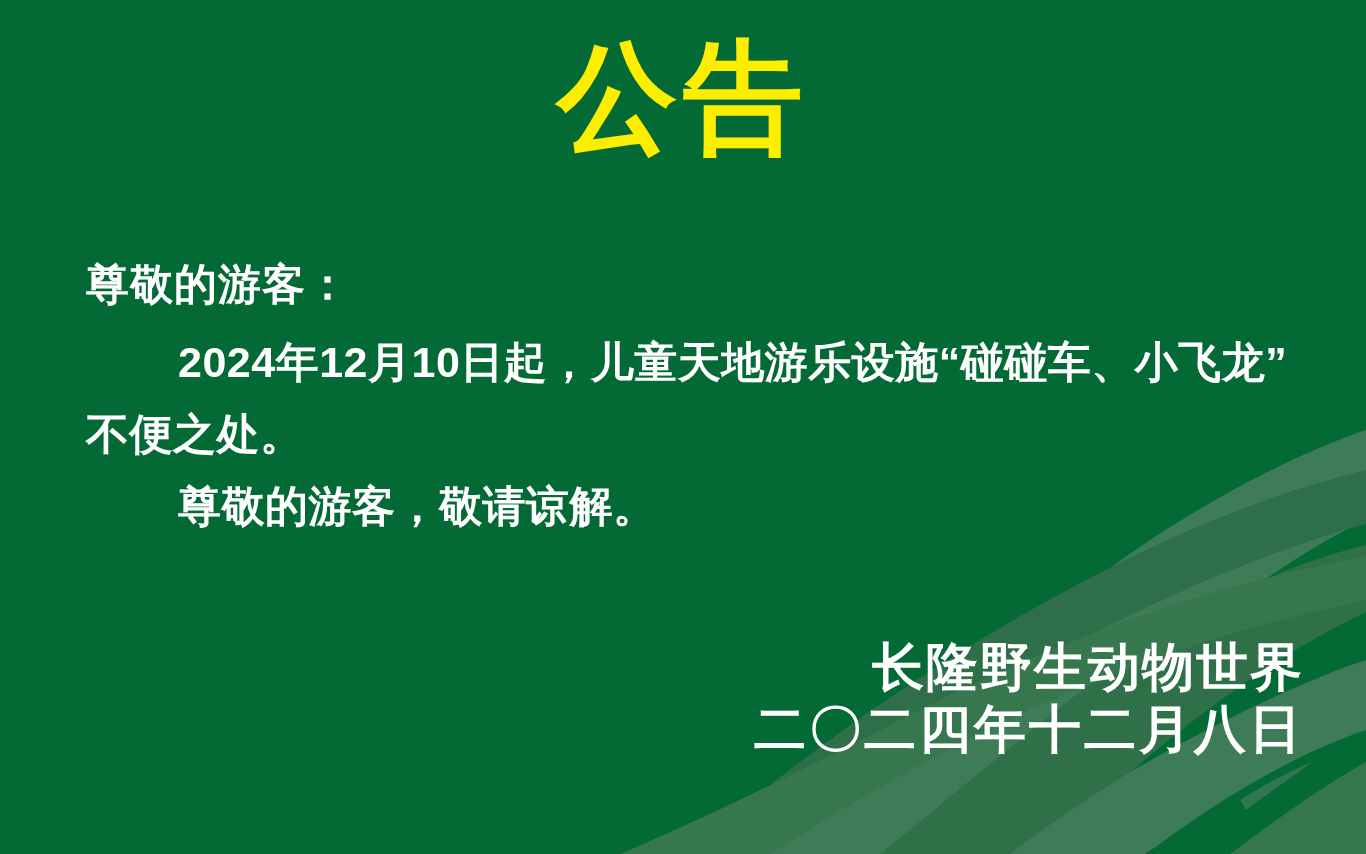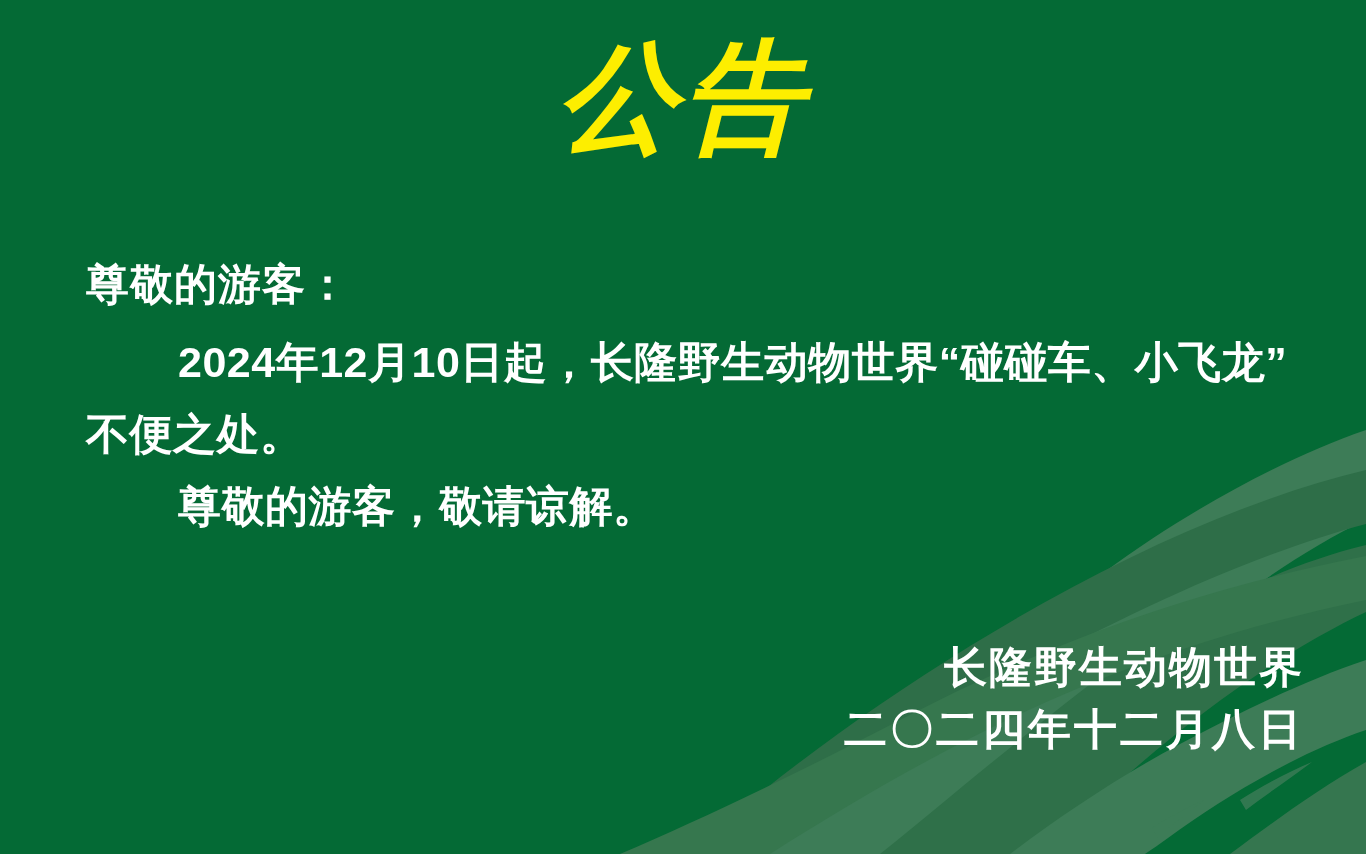--- a/index.html
+++ b/index.html
@@ -26,21 +26,20 @@
     pointer-events: none;
   }
 
   
   .title-row {
     position: absolute;
     top: 34px;
     left: 0;
     width: 1366px;
     text-align: center;
-    font-style: italic;
   }
   .title-text {
     display: inline-block;
     font-size: 120px;
     line-height: 1.05;
     font-weight: 700;
     letter-spacing: 6px;
     color: #fdee00;
   }
 
@@ -76,21 +75,21 @@
     position: absolute;
     left: 0;
     top: 636px;
     width: 1366px;
     padding-right: 62px;
     box-sizing: border-box;
     text-align: right;
   }
   .sign-line {
     color: #ffffff;
-    font-size: 43px;
+    font-size: 52px;
     line-height: 62px;
     font-weight: 600;
     letter-spacing: 2px;
     white-space: nowrap;
   }
   .sign-line.date {
     letter-spacing: 3px;
     padding-left: 48px;
   }
 </style>
@@ -112,21 +111,21 @@
     </g>
   </svg>
 
   <div class="title-row">
     <span class="title-text">公告</span>
   </div>
 
   <div class="body-block">
     <div class="body-line salutation">尊敬的游客：</div>
     <div class="spacer-line"></div>
-    <div class="body-line indent">2024年12月10日起，长隆野生动物世界“碰碰车、小飞龙”</div>
+    <div class="body-line indent">2024年12月10日起，儿童天地游乐设施“碰碰车、小飞龙”</div>
     <div class="body-line">不便之处。</div>
     <div class="body-line indent">尊敬的游客，敬请谅解。</div>
   </div>
 
   <div class="sign-block">
     <div class="sign-line">长隆野生动物世界</div>
     <div class="sign-line date">二〇二四年十二月八日</div>
   </div>
 
 </div>

